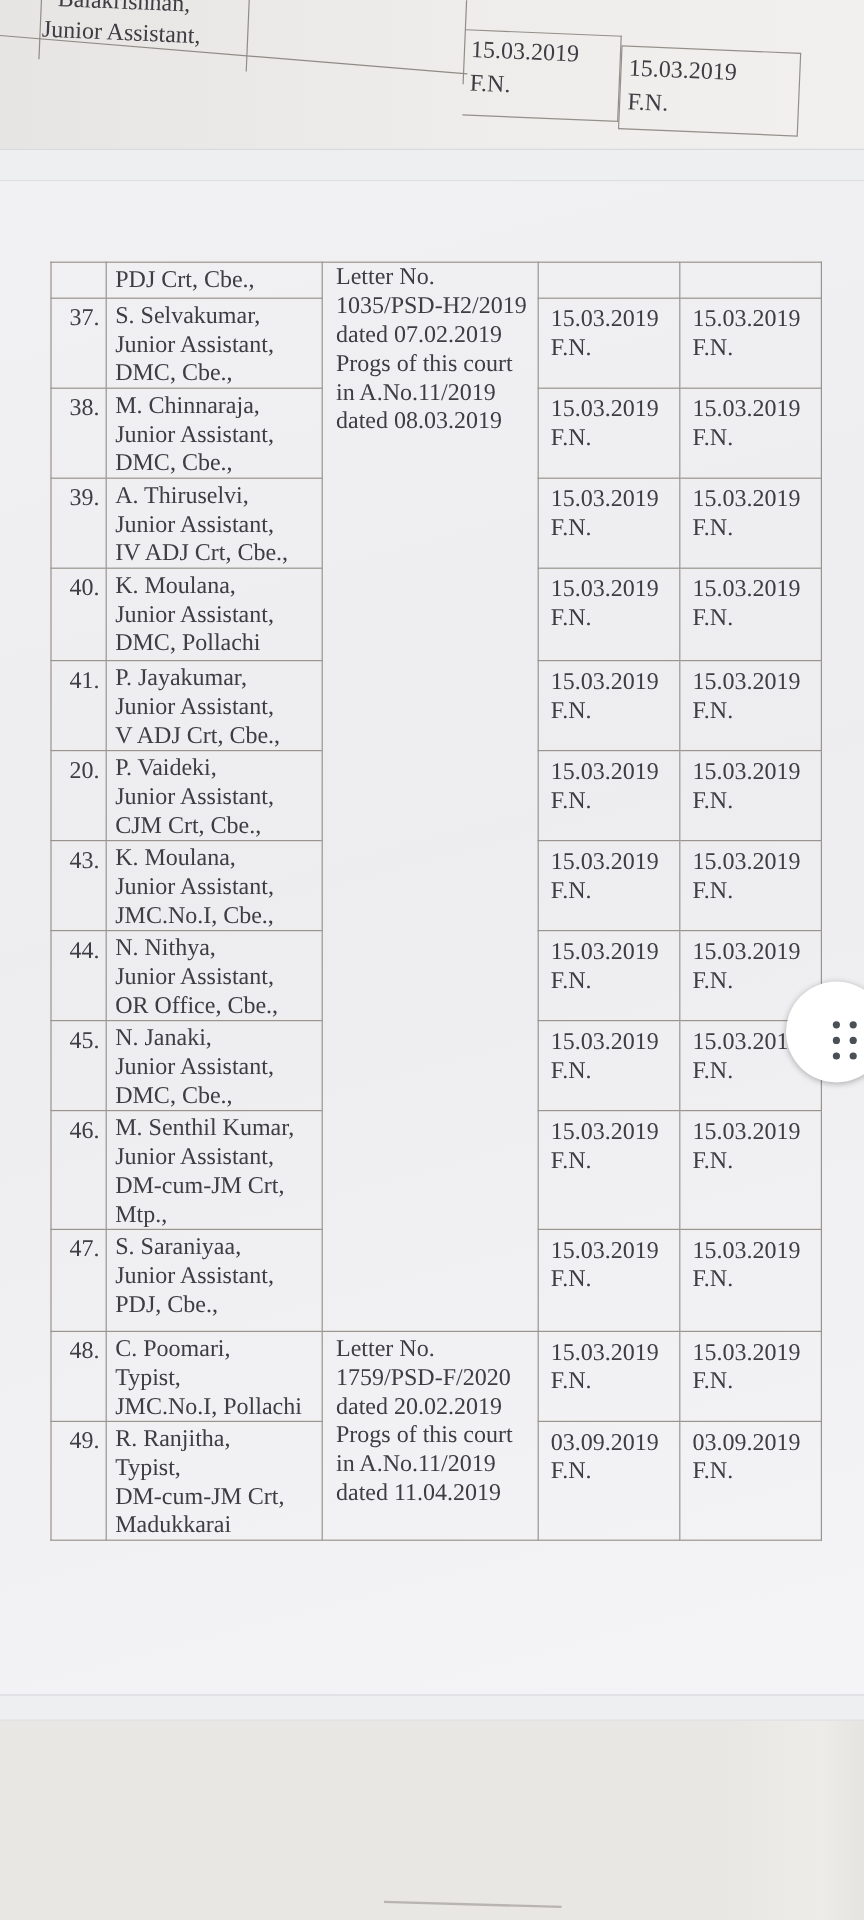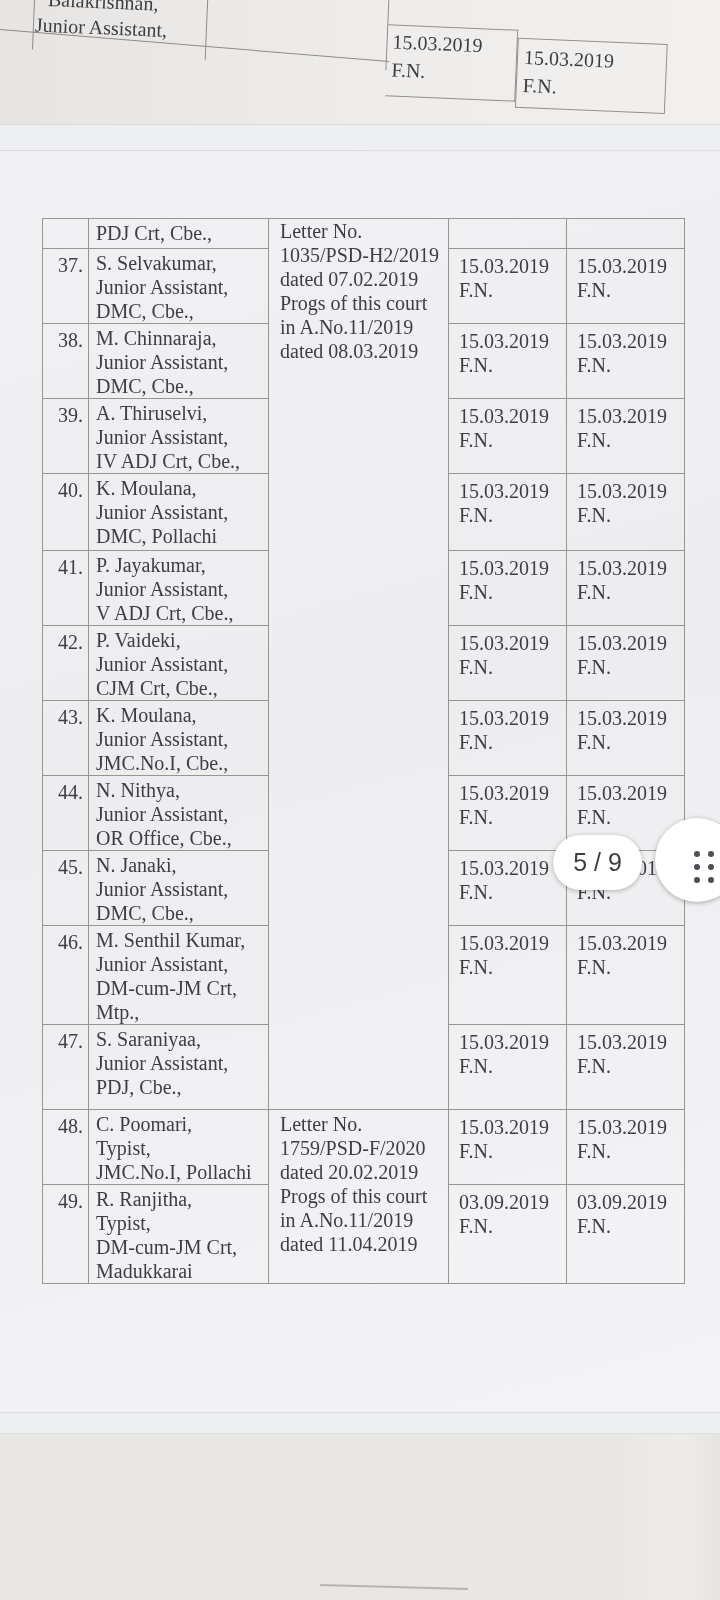--- a/index.html
+++ b/index.html
@@ -196,21 +196,21 @@
             <td class="cell-date">
               <div>15.03.2019</div>
               <div>F.N.</div>
             </td>
             <td class="cell-date">
               <div>15.03.2019</div>
               <div>F.N.</div>
             </td>
           </tr>
           <tr style="height: 71px;">
-            <td class="cell-no"><span>42.</span></td>
+            <td class="cell-no"><span>20.</span></td>
             <td class="cell-name">
               <div>P. Vaideki,</div>
               <div>Junior Assistant,</div>
               <div>CJM Crt, Cbe.,</div>
             </td>
             <td class="cell-date">
               <div>15.03.2019</div>
               <div>F.N.</div>
             </td>
             <td class="cell-date">
@@ -345,23 +345,20 @@
         </tbody>
     </table>
   </section>
 
   <div class="gap gap2"></div>
 
   <section class="page page-next">
     <div class="next-line"></div>
   </section>
 
-  <div class="page-pill">
-    <span>5 / 9</span>
-  </div>
   <button class="menu-fab">
     <span class="dots">
       <span class="dot"></span>
         <span class="dot"></span>
       <span class="dot"></span>
         <span class="dot"></span>
       <span class="dot"></span>
         <span class="dot"></span>
     </span>
   </button>

